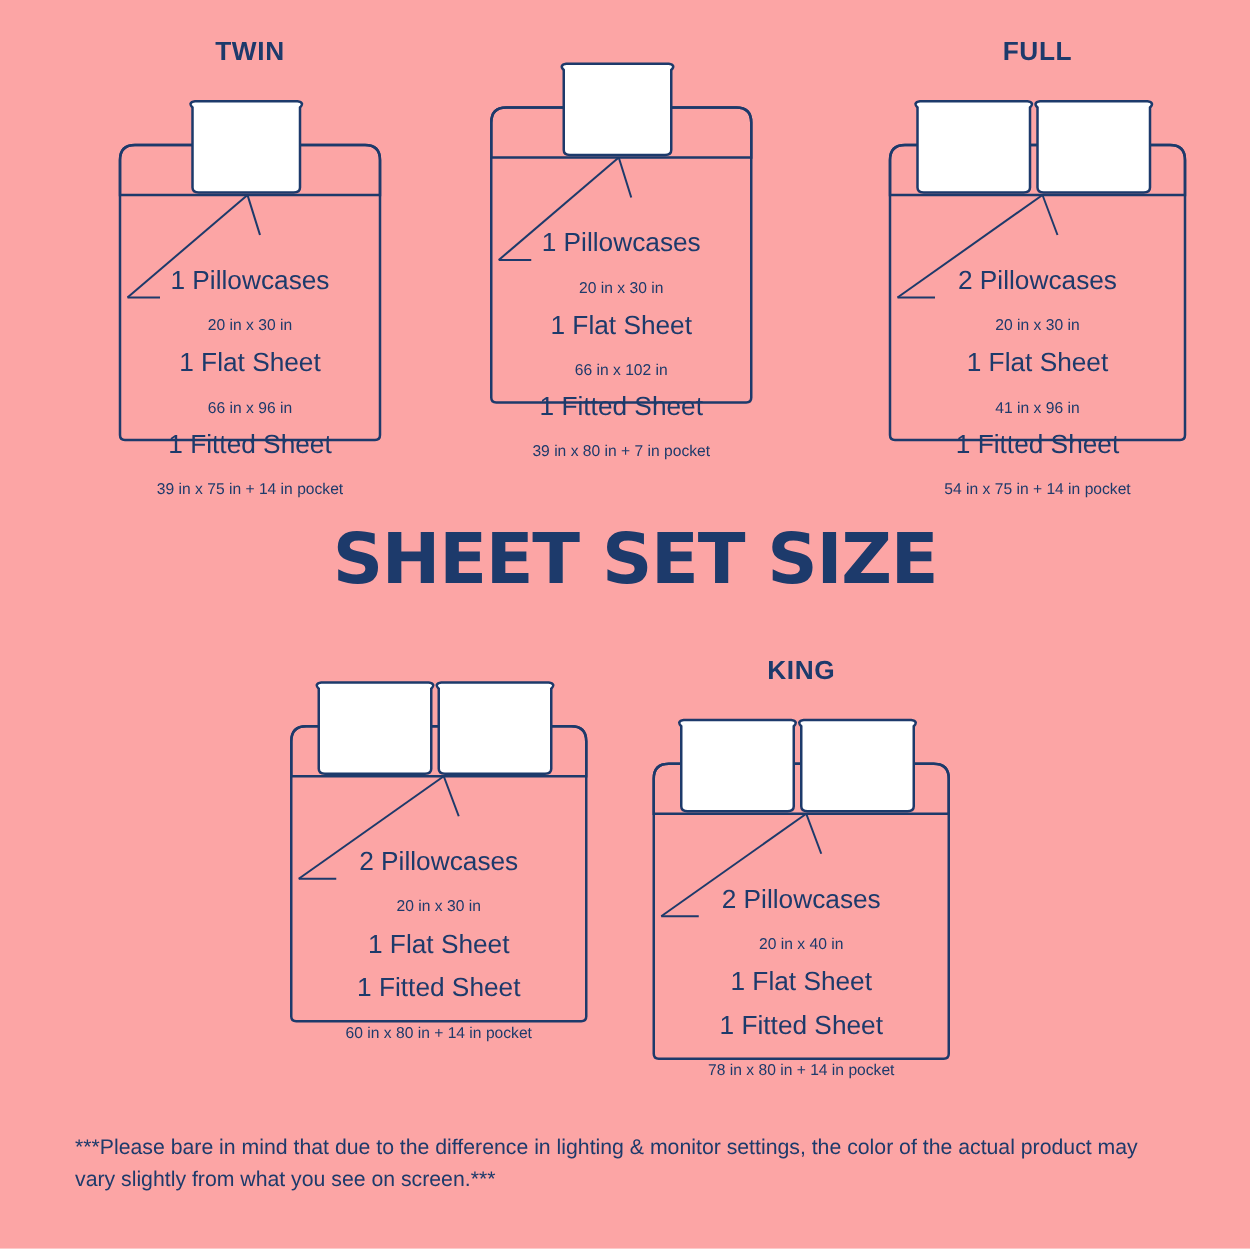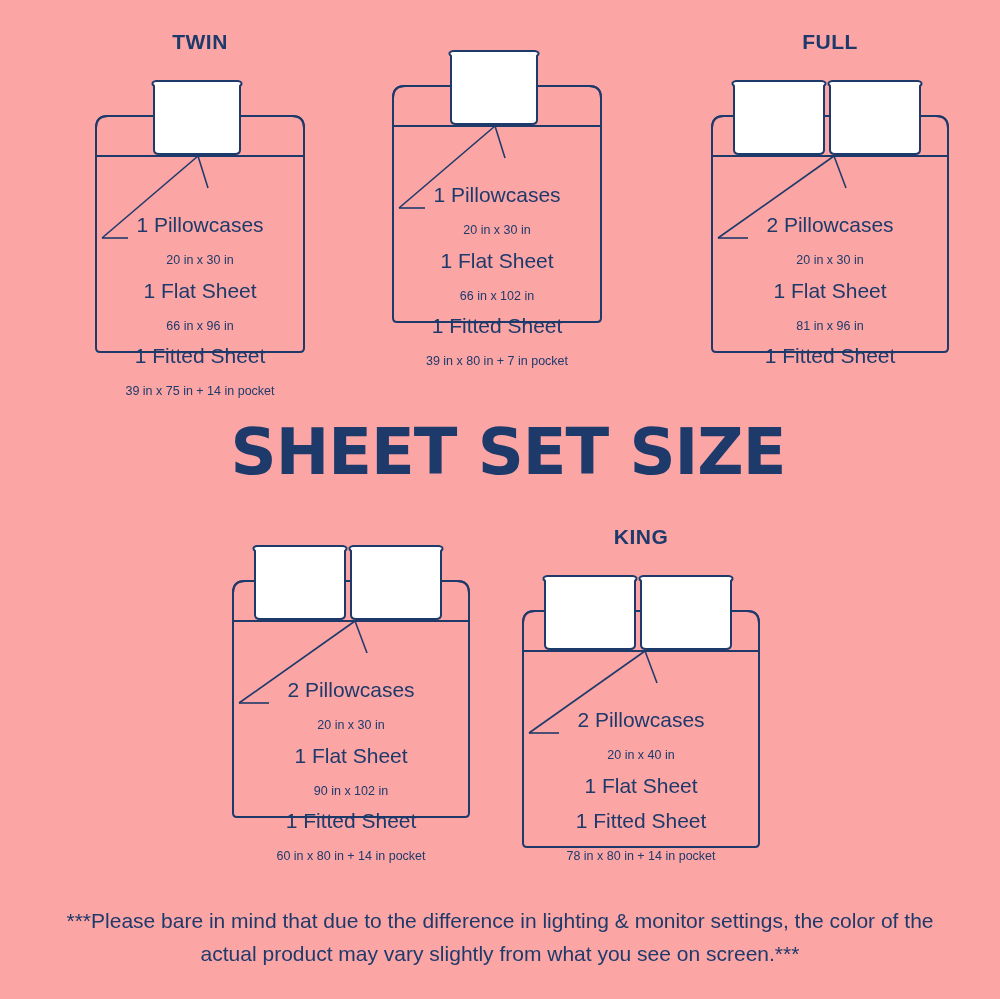--- a/index.html
+++ b/index.html
@@ -56,36 +56,35 @@
     margin-top: 14px;
   }
 
   
   #main-title {
     position: absolute;
     left: 0;
     width: 1000px;
     top: 415px;
     text-align: center;
-    font-size: 64px;
+    font-size: 56px;
     font-weight: bold;
     letter-spacing: -1px;
     color: #1d3a6b;
     font-family: "DejaVu Sans", sans-serif;
     padding-left: 16px;
   }
 
   
   #footer-note {
     position: absolute;
     left: 60px;
     width: 880px;
     top: 905px;
-    text-align: center;
-    font-size: 21px;
+    font-size: 17px;
     line-height: 1.55;
     color: #1d3a6b;
   }
 </style>
 </head>
 <body>
 
 <div id="page">
 
   <div class="bed-card" style="left:88px; top:30px; width:224px;">
@@ -160,24 +159,25 @@
         <line x1="130" y1="96" x2="142" y2="128" stroke="#1d3a6b" stroke-width="1.6"></line>
         <line x1="14" y1="178" x2="44" y2="178" stroke="#1d3a6b" stroke-width="1.6"></line>
       </svg>
       <div class="labels" style="top:152px;">
         <div class="lbl-group">
           <div class="lbl-main">2 Pillowcases</div>
           <div class="lbl-sub">20 in x 30 in</div>
         </div>
         <div class="lbl-group">
           <div class="lbl-main">1 Flat Sheet</div>
-          <div class="lbl-sub">81 in x 96 in</div>
-        </div>
-        <div class="lbl-group">
-          <div class="lbl-main">1 Fitted Sheet</div>
+          <div class="lbl-sub">41 in x 96 in</div>
+        </div>
+        <div class="lbl-group">
+          <div class="lbl-main">1 Fitted Sheet</div>
+          <div class="lbl-sub">54 in x 75 in + 14 in pocket</div>
         </div>
       </div>
     </div>
   </div>
 
   <div id="main-title">SHEET SET SIZE</div>
 
   <div class="bed-card" style="left:225px; top:525px; width:252px;">
     <div class="bed-figure" style="width:252px; height:296px;">
       <svg class="bed-svg" width="252" height="296" viewBox="0 0 252 296">
@@ -189,21 +189,20 @@
         <line x1="130" y1="96" x2="142" y2="128" stroke="#1d3a6b" stroke-width="1.6"></line>
         <line x1="14" y1="178" x2="44" y2="178" stroke="#1d3a6b" stroke-width="1.6"></line>
       </svg>
       <div class="labels" style="top:152px;">
         <div class="lbl-group">
           <div class="lbl-main">2 Pillowcases</div>
           <div class="lbl-sub">20 in x 30 in</div>
         </div>
         <div class="lbl-group">
           <div class="lbl-main">1 Flat Sheet</div>
-          <div class="lbl-sub">90 in x 102 in</div>
         </div>
         <div class="lbl-group">
           <div class="lbl-main">1 Fitted Sheet</div>
           <div class="lbl-sub">60 in x 80 in + 14 in pocket</div>
         </div>
       </div>
     </div>
   </div>
 
   <div class="bed-card" style="left:515px; top:525px; width:252px;">

